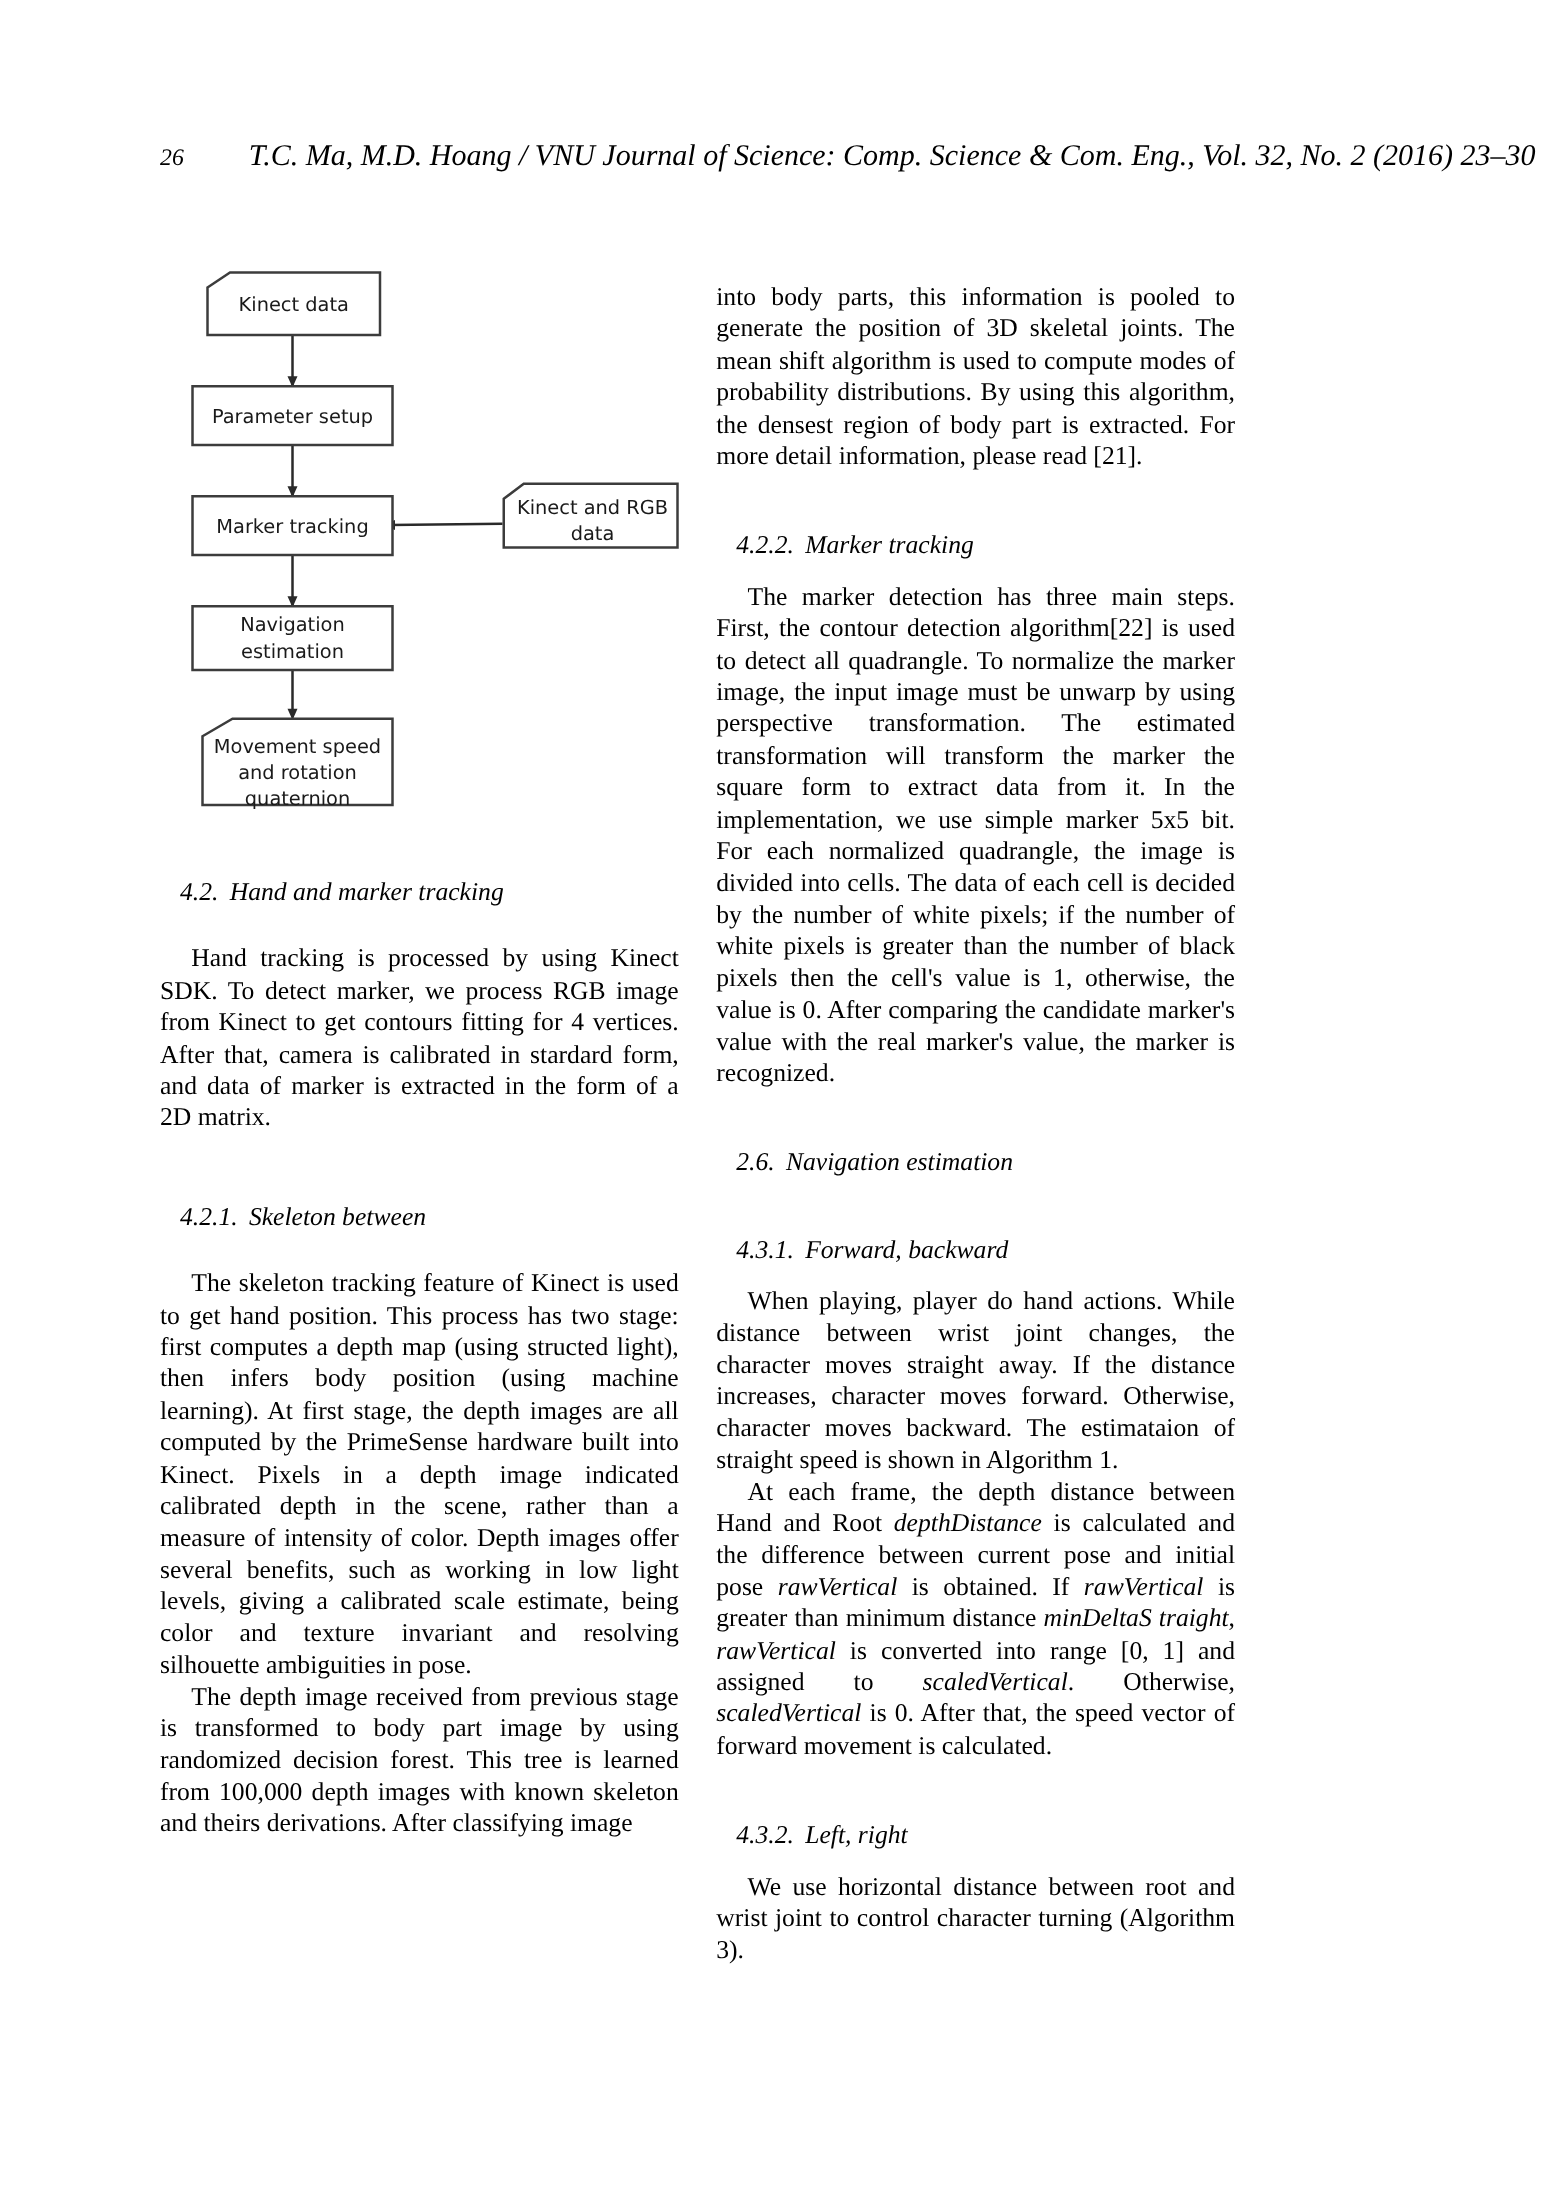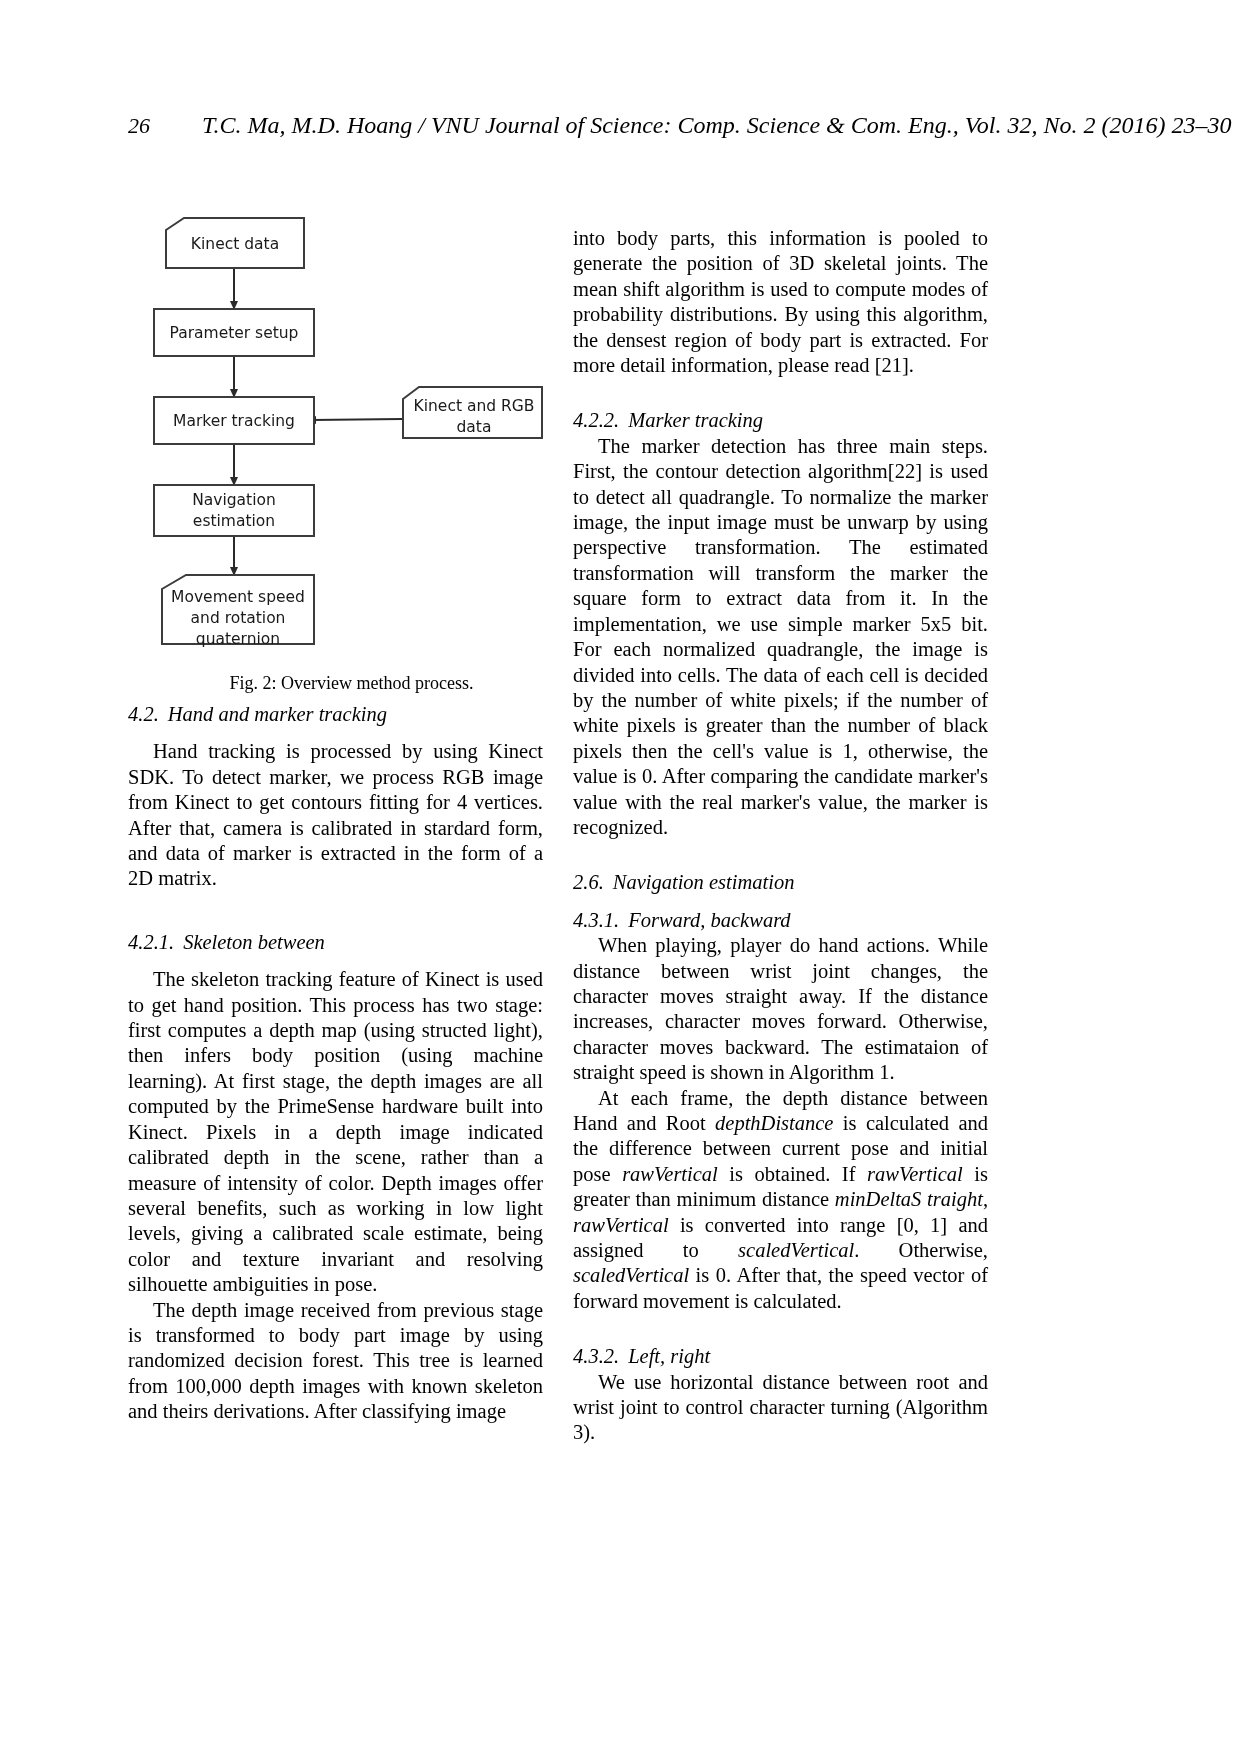--- a/index.html
+++ b/index.html
@@ -27,21 +27,21 @@
   .runhead {
     position: absolute;
     left: 128px;
     top: 112px;
     width: 940px;
     height: 26px;
     display: flex;
     align-items: baseline;
   }
   .runhead-folio {
-    font-size: 22px;
+    font-size: 19px;
     font-style: italic;
     letter-spacing: 0px;
     margin-right: 52px;
   }
   .runhead-text {
     font-size: 24px;
     font-style: italic;
     white-space: nowrap;
   }
 
@@ -60,21 +60,21 @@
   p.body {
     margin: 0;
     text-indent: 25px;
     text-align: justify;
     text-justify: inter-word;
     hyphens: none;
   }
   p.body.noindent { text-indent: 0; margin-top: 36px; }
 
   h4.subsec {
-    margin: 0;
+    margin: 16px;
     font-size: 20.5px;
     font-weight: normal;
     font-style: italic;
     line-height: 25.4px;
     text-align: left;
   }
   h4.subsec .num { margin-right: 9px; }
 
   .gap-s { height: 12px; }
   .gap-l { height: 30px; }
@@ -191,21 +191,20 @@
         </g>
 
         <g>
           <path class="fig-box" d="M 18,383 L 42,369 L 170,369 L 170,438 L 18,438 Z"></path>
           <text class="fig-label" x="94" y="396" text-anchor="middle">Movement speed</text>
           <text class="fig-label" x="94" y="417" text-anchor="middle">and rotation</text>
           <text class="fig-label" x="94" y="438" text-anchor="middle">quaternion</text>
         </g>
       </svg>
 
-      <figcaption class="fig-caption">Fig. 2: Overview method process.</figcaption>
     </figure>
 
     <h4 class="subsec">
       <span class="num">4.2.</span><span>Hand and marker tracking</span>
     </h4>
     <div class="gap-s"></div>
     <p class="body">Hand tracking is processed by using Kinect SDK. To detect marker, we process RGB image from Kinect to get contours fitting for 4 vertices. After that, camera is calibrated in stardard form, and data of marker is extracted in the form of a 2D matrix.</p>
 
     <div class="gap-xl"></div>
 

